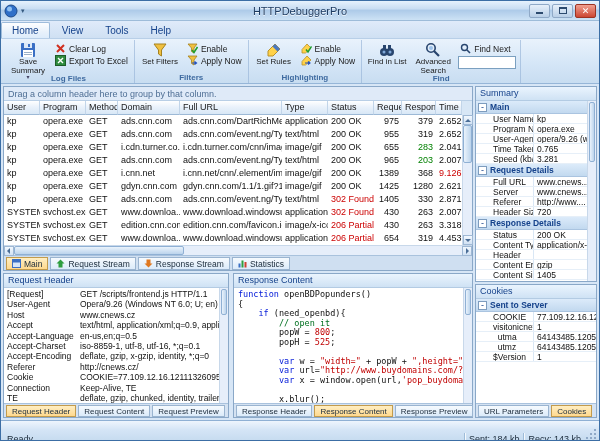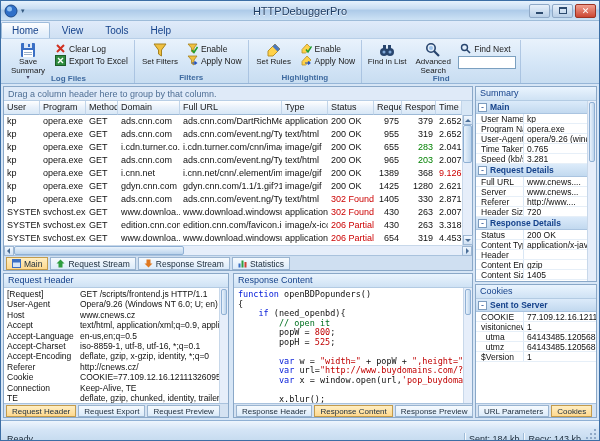--- a/index.html
+++ b/index.html
@@ -115,21 +115,21 @@
   .tk-kw{color:#0018d8}.tk-str{color:#c00000}.tk-com{color:#007020}.tk-num{color:#c00000}.tk-pl{color:#101010}
 
   
   .sum-list{flex:1;min-width:0;}
   .sum-section{height:13px;display:flex;align-items:center;gap:3px;padding-left:2px;
                background:linear-gradient(#dcebfa,#c2d9ef);border-bottom:1px solid #aac4e0;
                font-size:8.5px;font-weight:bold;color:#15428b;white-space:nowrap;overflow:hidden;}
   .collapse-box{width:9px;height:9px;flex:none;border:1px solid #7d9cbe;background:#fff;font-size:9px;
                 line-height:7px;text-align:center;color:#15428b;font-weight:normal;}
   .sum-row{display:flex;height:10px;font-size:8.5px;line-height:10px;border-bottom:1px solid #e6eff8;}
-  .sum-label{width:48px;flex:none;padding-left:5px;border-right:1px solid #d9e7f5;white-space:nowrap;overflow:hidden;color:#101010;}
+  .sum-label{width:58px;flex:none;padding-left:17px;border-right:1px solid #d9e7f5;white-space:nowrap;overflow:hidden;color:#101010;}
   .sum-value{flex:1;min-width:0;padding-left:3px;white-space:nowrap;overflow:hidden;color:#101010;}
 
   
   .statusbar{height:20px;flex:none;display:flex;align-items:center;gap:4px;padding:16px 2px 0 6px;
              background:linear-gradient(#eef5fd,#d5e5f6 45%,#c7dcf0);border-top:1px solid #8fb0d4;
              font-size:9px;color:#1a2a3a;}
   .sb-fill{flex:1;}
   .sb-sep{width:1px;height:12px;background:#9ebcd9;box-shadow:1px 0 0 rgba(255,255,255,.8);}
   .sb-grip{position:relative;width:12px;height:12px;flex:none;align-self:flex-end;}
   .sb-grip::before{content:"";position:absolute;left:1px;top:9px;width:2px;height:2px;background:#8fa9c7;
@@ -561,21 +561,21 @@
                   <div class="kv-name">TE</div>
                   <div class="kv-value">deflate, gzip, chunked, identity, trailers</div>
                 </div>
               </div>
             <div class="pv-scroll">
                 <div class="pthumb"></div>
               </div>
           </div>
           <div class="panel-tabs">
               <div class="ptab active">Request Header</div>
-              <div class="ptab">Request Export</div>
+              <div class="ptab">Request Content</div>
               <div class="ptab">Request Preview</div>
             </div>
         </div>
         <div class="panel resp-panel">
           <div class="panel-title">Response Content</div>
           <div class="panel-body">
             <div class="code"><div class="code-line"><span class="tk-kw">function</span><span class="tk-pl"> openBDPopunders()</span></div><div class="code-line"><span class="tk-pl">{</span></div><div class="code-line"><span class="tk-pl">    </span><span class="tk-kw">if</span><span class="tk-pl"> (need_openbd){</span></div><div class="code-line"><span class="tk-pl">        </span><span class="tk-com">// open it</span></div><div class="code-line"><span class="tk-pl">        popW = </span><span class="tk-num">800</span><span class="tk-pl">;</span></div><div class="code-line"><span class="tk-pl">        popH = </span><span class="tk-num">525</span><span class="tk-pl">;</span></div><div class="code-line"><span class="tk-pl"></span></div><div class="code-line"><span class="tk-pl">        </span><span class="tk-kw">var</span><span class="tk-pl"> w = </span><span class="tk-str">"width="</span><span class="tk-pl"> + popW + </span><span class="tk-str">",height="</span><span class="tk-pl"> + popH + </span></div><div class="code-line"><span class="tk-pl">        </span><span class="tk-kw">var</span><span class="tk-pl"> url=</span><span class="tk-str">"http://www.buydomains.com/?domain="</span></div><div class="code-line"><span class="tk-pl">        </span><span class="tk-kw">var</span><span class="tk-pl"> x = window.open(url,</span><span class="tk-str">'pop_buydomains'</span></div><div class="code-line"><span class="tk-pl"></span></div><div class="code-line"><span class="tk-pl">        x.blur();</span></div></div>
             <div class="pv-scroll">
                 <div class="pthumb"></div>
               </div>

